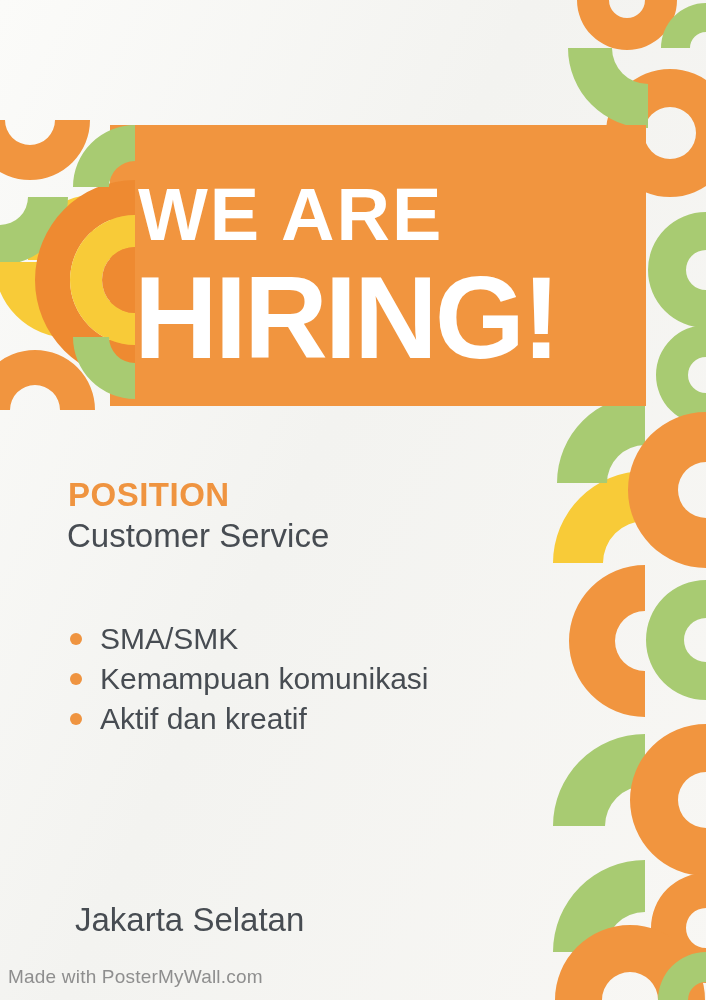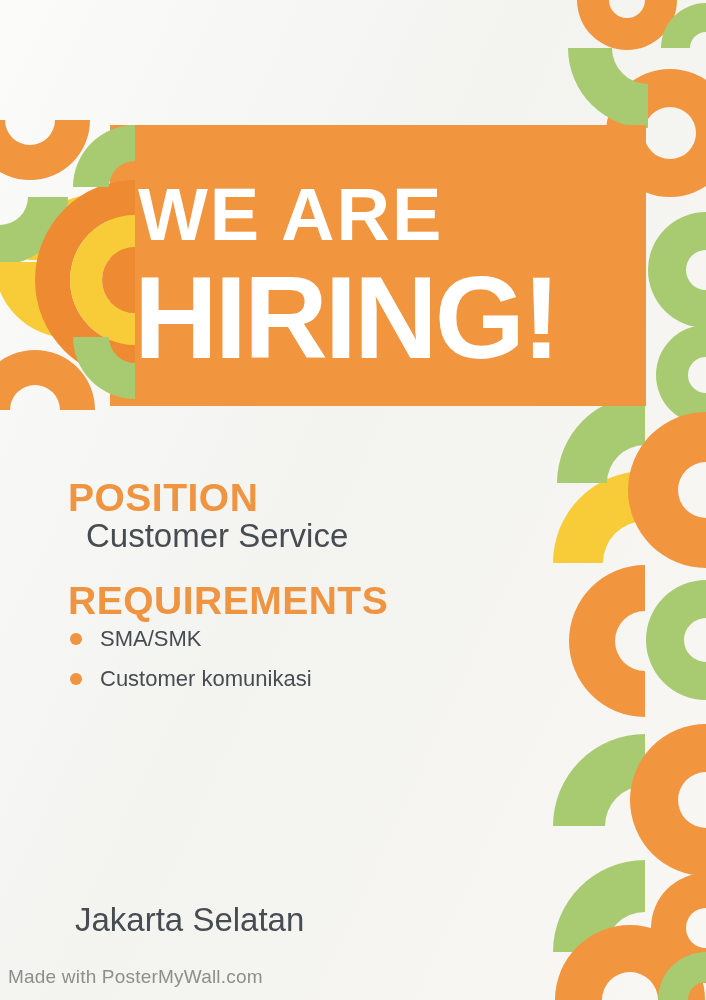--- a/index.html
+++ b/index.html
@@ -12,33 +12,33 @@
   svg.decor { position:absolute; left:0; top:0; width:706px; height:1000px; display:block; }
   .f-orange { fill:var(--orange); }
   .f-orange-deep { fill:var(--orange-deep); }
   .f-green { fill:var(--green); }
   .f-yellow { fill:var(--yellow); }
 
   .banner-line { position:absolute; color:var(--banner-text); font-weight:bold; white-space:nowrap; line-height:1; }
   .banner-line1 { left:138px; top:178px; font-size:74px; letter-spacing:2px; }
   .banner-line2 { left:134px; top:260px; font-size:116px; letter-spacing:-3px; }
 
-  .section-heading { position:absolute; color:var(--heading); font-weight:bold; font-size:39px; letter-spacing:0.5px; line-height:1; white-space:nowrap; }
+  .section-heading { position:absolute; color:var(--heading); font-weight:bold; font-size:33px; letter-spacing:0.5px; line-height:1; white-space:nowrap; }
   .section-value { position:absolute; color:var(--body-text); font-size:33px; line-height:1.1; white-space:nowrap; }
 
   .heading-position { left:68px; top:478px; }
-  .value-position  { left:86px; top:518px; }
+  .value-position  { left:67px; top:518px; }
   .heading-requirements { left:68px; top:581px; }
   .heading-location { left:68px; top:845px; }
   .value-location  { left:75px; top:890px;margin-top:12px; }
 
   ul.req-list { position:absolute; left:70px; top:622px; margin:0; padding:0; list-style:none; }
   ul.req-list li { display:flex; align-items:flex-start; height:40px; }
   ul.req-list .dot { width:12px; height:12px; border-radius:50%; background:var(--heading); margin:11px 18px 0 0; flex:0 0 auto; }
-  ul.req-list .req-text { color:var(--body-text); font-size:22px; line-height:34px; white-space:nowrap; }
+  ul.req-list .req-text { color:var(--body-text); font-size:30px; line-height:34px; white-space:nowrap; }
 
   .watermark { position:absolute; left:8px; top:966px; font-size:19px; color:var(--watermark); letter-spacing:0.2px; }
 </style>
 </head>
 <body>
 
 <div class="poster">
 
   <svg class="decor" viewBox="0 0 706 1000" aria-hidden="true">
 
@@ -80,29 +80,32 @@
       <path class="f-green" d="M 135 399 A 62 62 0 0 1 73 337 L 109 337 A 26 26 0 0 0 135 363 Z"></path>
     </g>
   </svg>
 
   <div class="banner-line banner-line2">HIRING!</div>
   <div class="banner-line banner-line1">WE ARE</div>
 
   <div class="section-heading heading-position">POSITION</div>
   <div class="section-value value-position">Customer Service</div>
 
-  <div class="section-heading heading-requirements">REQUIREMENTS</div>
 
   <ul class="req-list">
     <li>
       <span class="dot"></span>
       <span class="req-text">SMA/SMK</span>
     </li>
     <li>
       <span class="dot"></span>
-      <span class="req-text">Customer komunikasi</span>
+      <span class="req-text">Kemampuan komunikasi</span>
+    </li>
+    <li>
+      <span class="dot"></span>
+      <span class="req-text">Aktif dan kreatif</span>
     </li>
   </ul>
 
   <div class="section-value value-location">Jakarta Selatan</div>
 
   <div class="watermark">Made with PosterMyWall.com</div>
 </div>
 
 </body></html>

